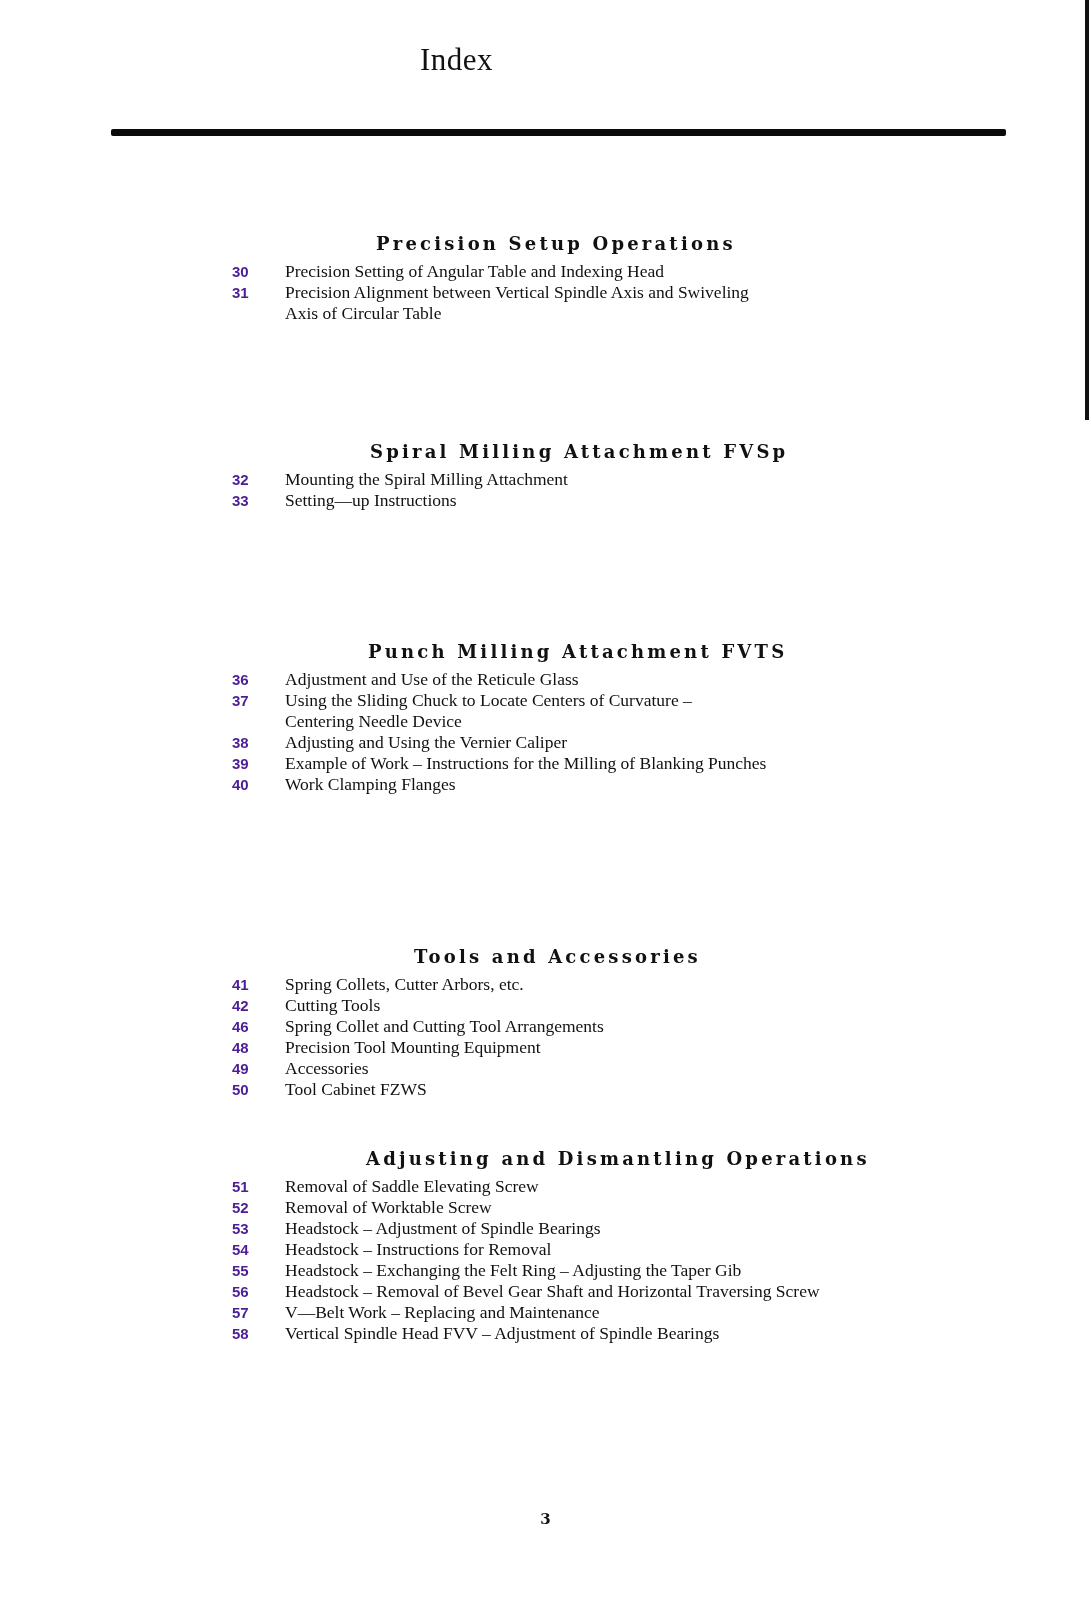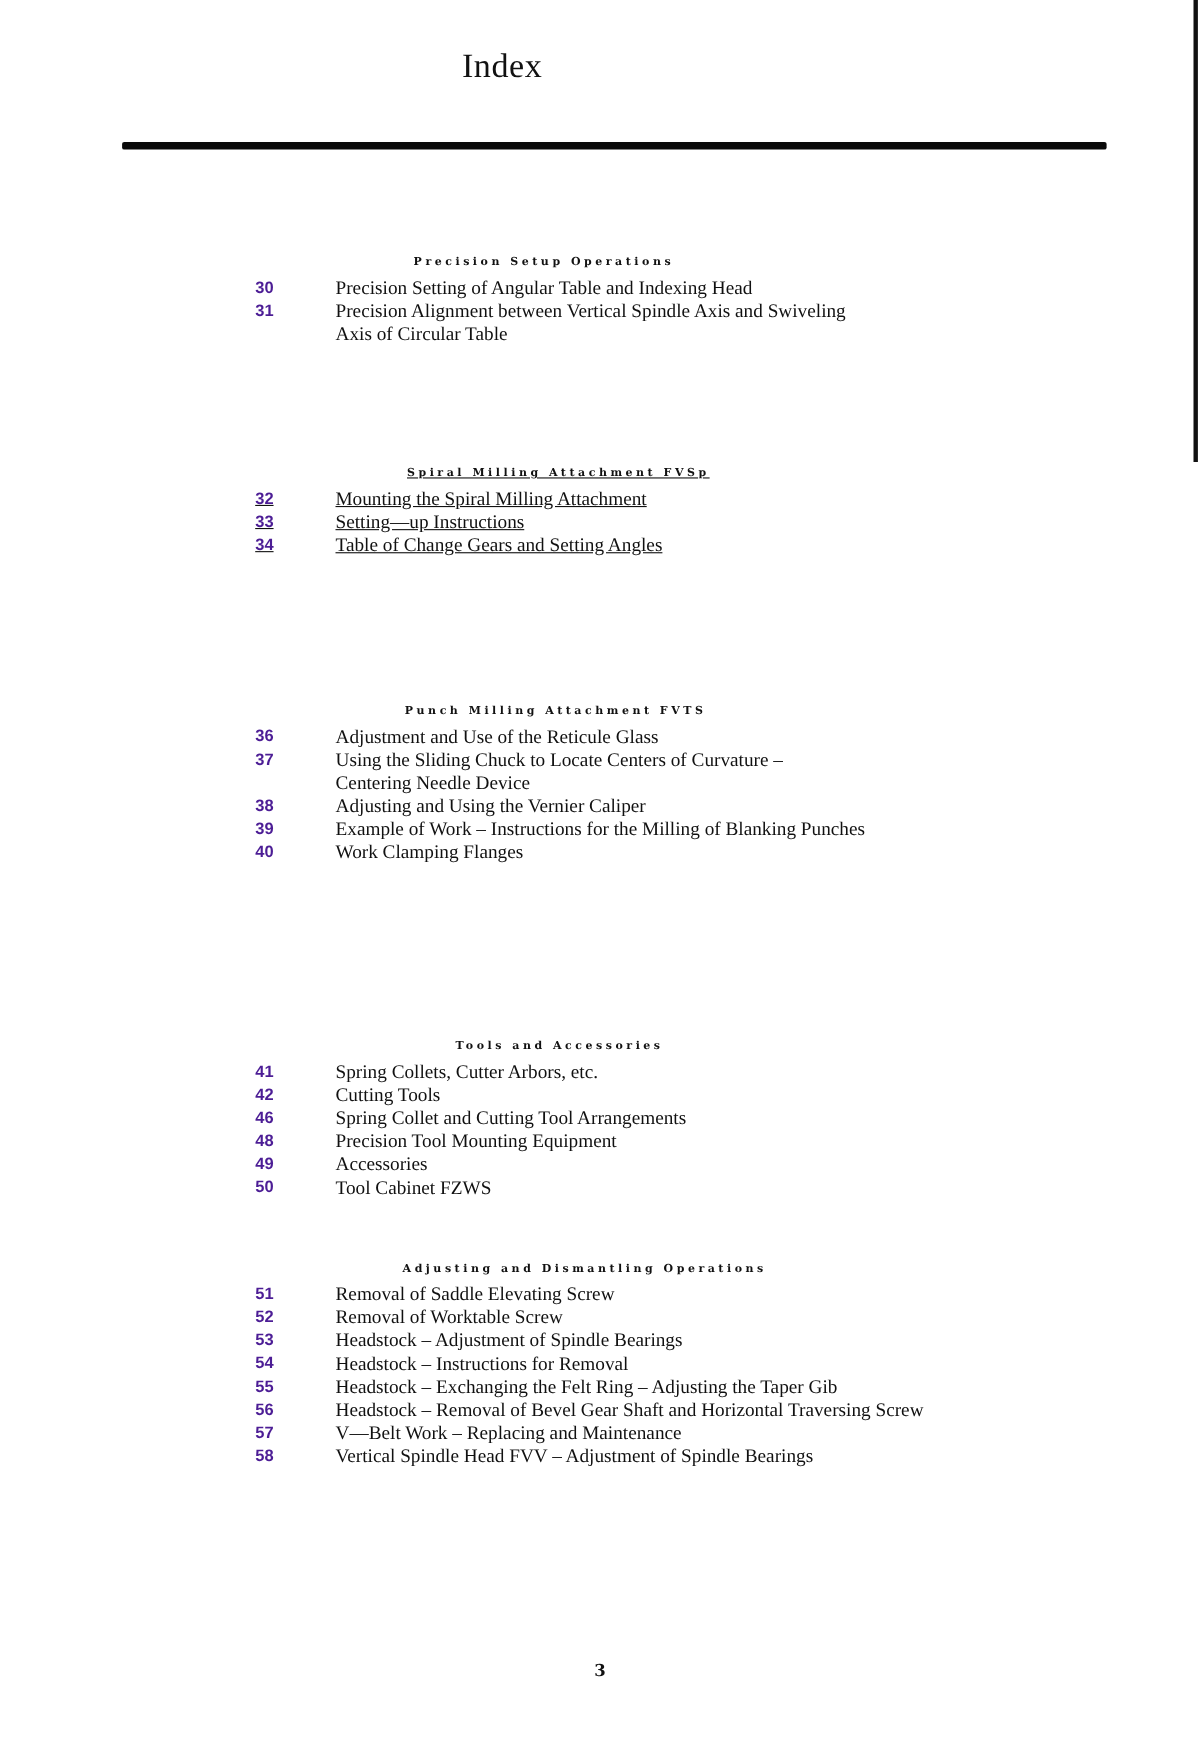--- a/index.html
+++ b/index.html
@@ -5,24 +5,24 @@
   html, body { margin: 0; padding: 0; background: #ffffff; }
   body { width: 1091px; height: 1599px; position: relative; overflow: hidden;
          font-family: "DejaVu Serif", "Liberation Serif", serif; color: #111; }
   .title { position: absolute; top: 42px; left: 0; width: 913px; text-align: center;
            font-family: "Liberation Serif", serif; font-size: 31px; letter-spacing: 0.5px; }
   .rule { position: absolute; top: 129px; left: 111px; width: 895px; height: 7px;
           background: #0a0a0a; border-radius: 2px; }
   .edge { position: absolute; top: 0; right: 2px; width: 4px; height: 420px; background: #111; }
   .section { position: absolute; left: 232px; width: 760px; }
   .section h2 { margin: 0 0 7px 0; font-family: "DejaVu Serif", serif; font-weight: bold;
-                font-size: 10px; letter-spacing: 3.2px; text-align: left; }
+                font-size: 18px; letter-spacing: 3.2px; text-align: left; }
   .row { display: flex; font-size: 16px; line-height: 21px; }
   .num { width: 53px; flex: none; font-family: "Liberation Sans", sans-serif; font-weight: bold; font-size: 15px; color:#4c1d95; }
-  .txt { flex: 1; font-family: "Liberation Serif", serif; font-size: 17.5px; margin-left: 20px; }
+  .txt { flex: 1; font-family: "Liberation Serif", serif; font-size: 17.5px; }
   .pageno { position: absolute; top: 1510px; left: 0; width: 1091px; text-align: center;
             font-family: "DejaVu Serif", serif; font-weight: bold; font-size: 15px; }
 </style>
 </head>
 <body>
 
 <div class="title">Index</div>
 <div class="rule"></div>
 <div class="edge"></div>
 
@@ -35,33 +35,29 @@
   <div class="row">
       <span class="num">31</span>
       <span class="txt">Precision Alignment between Vertical Spindle Axis and Swiveling</span>
     </div>
   <div class="row">
       <span class="num"></span>
       <span class="txt">Axis of Circular Table</span>
     </div>
 </div>
 
-<div class="section" style="top:425px;text-decoration:underline;">
+<div class="section" style="top:441px;">
   <h2 style="padding-left:138px;">Spiral Milling Attachment FVSp</h2>
   <div class="row">
       <span class="num">32</span>
       <span class="txt">Mounting the Spiral Milling Attachment</span>
     </div>
   <div class="row">
       <span class="num">33</span>
       <span class="txt">Setting—up Instructions</span>
-    </div>
-  <div class="row">
-      <span class="num">34</span>
-      <span class="txt">Table of Change Gears and Setting Angles</span>
     </div>
 </div>
 
 <div class="section" style="top:641px;">
   <h2 style="padding-left:136px;">Punch Milling Attachment FVTS</h2>
   <div class="row">
       <span class="num">36</span>
       <span class="txt">Adjustment and Use of the Reticule Glass</span>
     </div>
   <div class="row">

